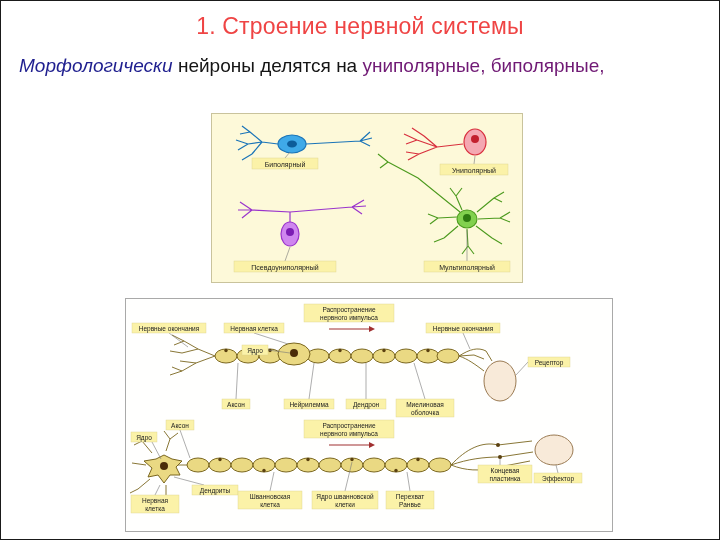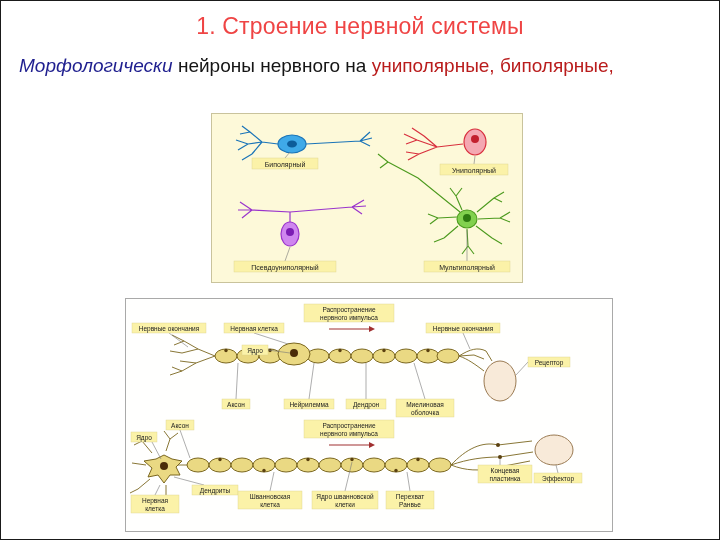--- a/index.html
+++ b/index.html
@@ -13,21 +13,21 @@
   .title {
     position:absolute; top:12px; left:0; width:100%;
     text-align:center; font-size:23px; color:#ef4444; letter-spacing:0.2px;
   }
   .intro {
     position:absolute; top:52px; left:18px; width:660px;
     font-size:19px; line-height:25px; color:#2431b4;
   }
   .intro .lead { color:#1f1f8f; font-style:italic; }
   .intro .mid  { color:#151515; }
-  .intro .blue { color:#b91c1c; }
+  .intro .blue { color:#701a75; }
   .fig { position:absolute; box-sizing:border-box; }
   .fig1 {
     left:210px; top:112px; width:312px; height:170px;
     background:#fdf9d9; border:1px solid #c9c39c;
   }
   .fig2 {
     left:124px; top:297px; width:488px; height:234px;
     background:#fffffe; border:1px solid #a9a9a9;
   }
   svg { display:block; }
@@ -46,21 +46,21 @@
 </style>
 </head>
 <body>
 
 <div class="slide">
 
   <div class="title">1. Строение нервной системы</div>
 
   <div class="intro">
     <span class="lead">Морфологически</span>
-    <span class="mid">нейроны нервного на</span>
+    <span class="mid">нейроны делятся на</span>
     <span class="blue">униполярные, биполярные,</span>
     <br>
   </div>
 
   <div class="fig fig1">
     <svg width="310" height="168" viewBox="0 0 310 168">
 
       <g stroke="#1a74b8" fill="none" stroke-width="1.2">
         <path d="M66,30 L50,28 M50,28 L38,18 M38,18 L30,12 M38,18 L28,20 M50,28 L36,30 M36,30 L24,26 M36,30 L26,36 M50,28 L40,40 M40,40 L30,46"></path>
         <path d="M94,30 L148,27 M148,27 L158,18 M148,27 L160,24 M148,27 L158,32"></path>

